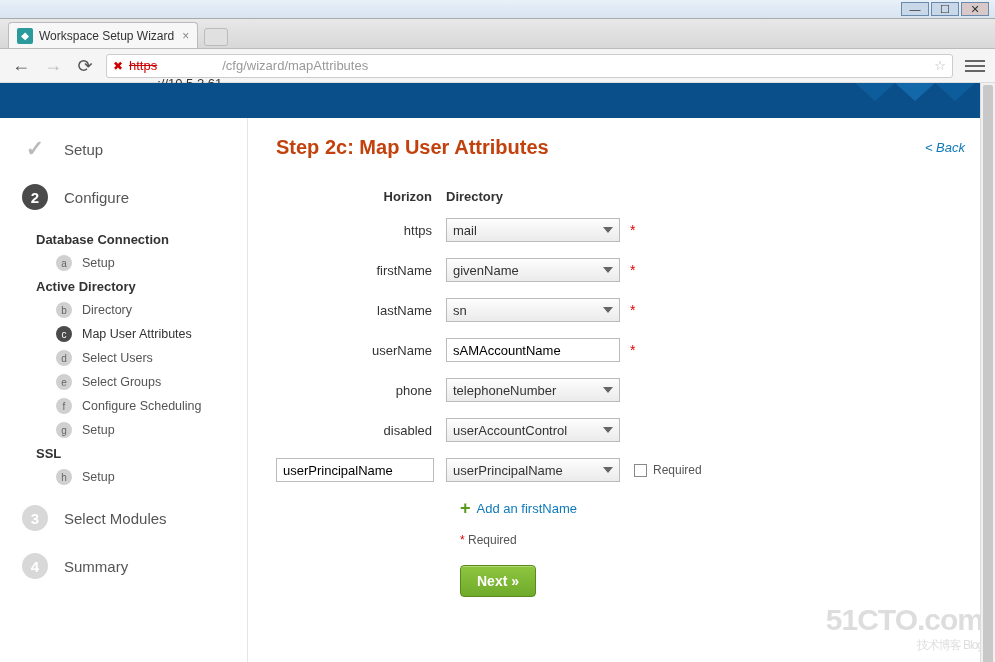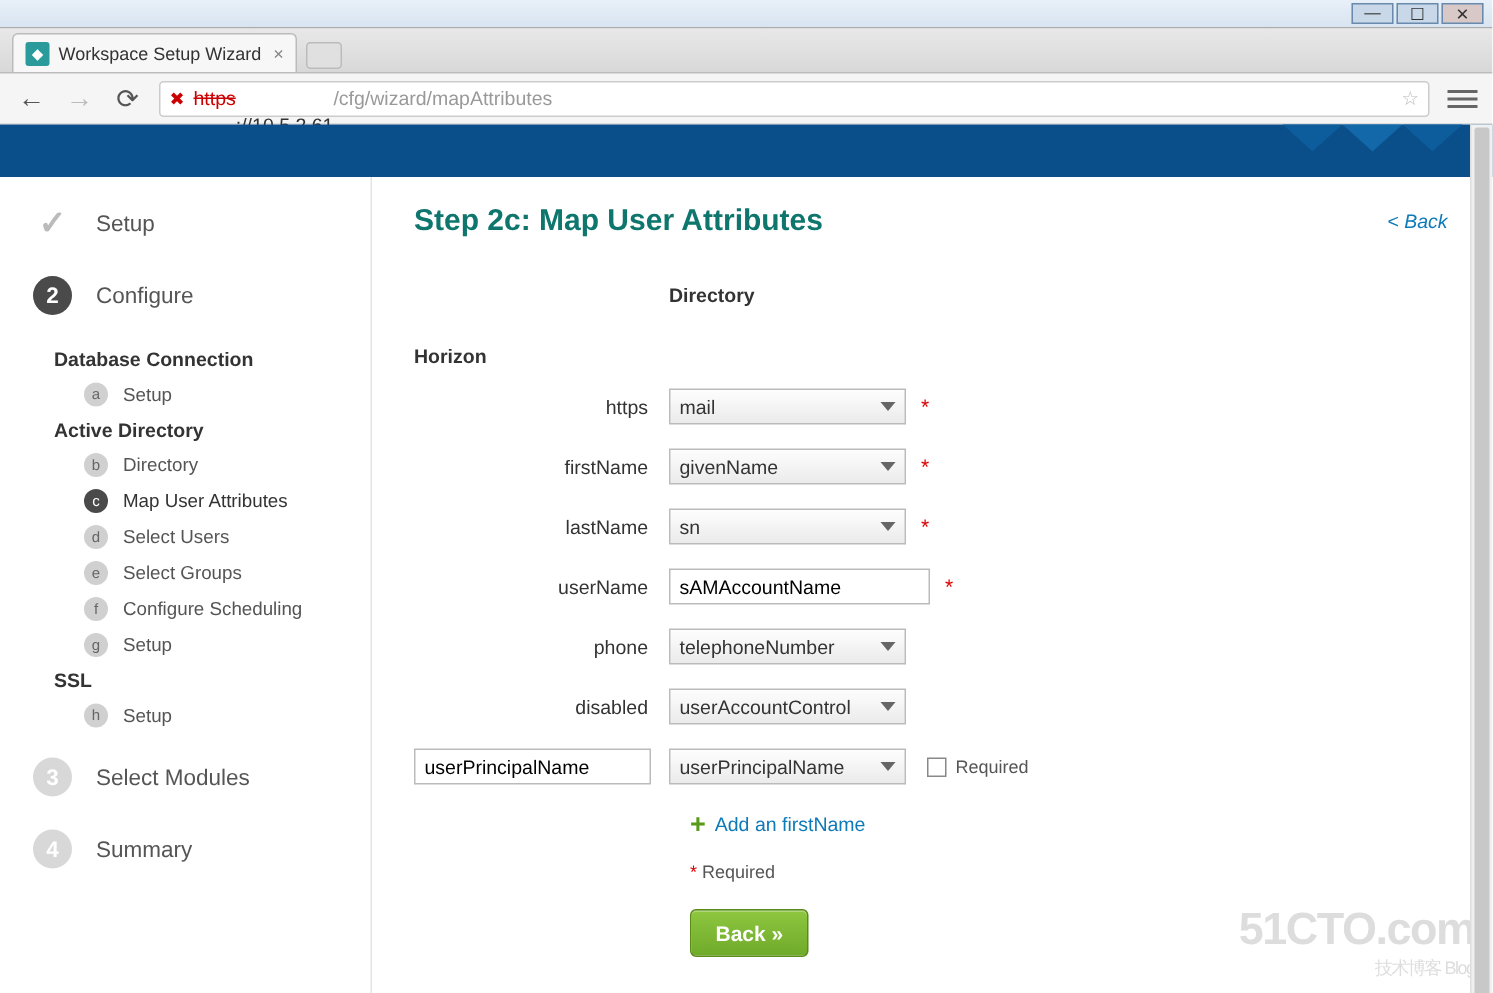--- a/index.html
+++ b/index.html
@@ -49,30 +49,30 @@
 .step-future .step-icon{background:#d8d8d8;color:#fff;}
 .step-label{color:#555;font-size:15px;}
 
 .sub-title{font-weight:bold;color:#333;margin:4px 0 8px 14px;font-size:13px;}
 .sub-row{display:flex;align-items:center;margin:8px 0 8px 34px;font-size:12.5px;color:#555;}
 .sub-badge{width:16px;height:16px;border-radius:50%;background:#d0d0d0;color:#666;display:flex;align-items:center;justify-content:center;font-size:10px;margin-right:10px;}
 .sub-row.active .sub-badge{background:#4a4a4a;color:#fff;}
 .sub-row.active{color:#333;}
 
 
-.page-title{font-size:20px;font-weight:bold;color:#0f766e;margin-bottom:0;}
+.page-title{font-size:20px;font-weight:bold;color:#c2410c;margin-bottom:0;}
 .back-link{position:absolute;right:30px;top:22px;color:#0e7ab8;font-style:italic;font-size:13px;}
 .form-area{margin-top:30px;padding-left:0;}
 .col-headers{display:flex;margin-bottom:14px;}
-.col-h-left{width:170px;text-align:left;font-weight:bold;font-size:13px;color:#333;padding-right:14px;margin-top:41px;}
+.col-h-left{width:170px;text-align:right;font-weight:bold;font-size:13px;color:#333;padding-right:14px;}
 .col-h-right{font-weight:bold;font-size:13px;color:#333;}
 .form-row{display:flex;align-items:center;margin-bottom:16px;}
 .row-label{width:170px;text-align:right;padding-right:14px;font-size:13px;color:#333;}
 .row-label-input{width:158px;margin-right:12px;height:24px;border:1px solid #bbb;padding:0 6px;font-size:13px;background:#fff;margin-left:0;}
-.select-box{width:158px;height:24px;border:1px solid #bbb;background:linear-gradient(#fdfdfd,#ebebeb);display:flex;align-items:center;padding:0 6px;font-size:13px;color:#333;position:relative;}
+.select-box{width:174px;height:24px;border:1px solid #bbb;background:linear-gradient(#fdfdfd,#ebebeb);display:flex;align-items:center;padding:0 6px;font-size:13px;color:#333;position:relative;}
 .select-caret{position:absolute;right:6px;top:8px;width:0;height:0;border-left:5px solid transparent;border-right:5px solid transparent;border-top:6px solid #666;}
 .text-input{width:174px;height:24px;border:1px solid #bbb;padding:0 6px;font-size:13px;background:#fff;}
 .req-star{color:#d00;margin-left:10px;font-size:14px;}
 .cb-wrap{display:flex;align-items:center;margin-left:14px;font-size:12px;color:#555;}
 .cb{width:13px;height:13px;border:1px solid #888;margin-right:6px;}
 .add-row{display:flex;align-items:center;margin:8px 0 14px 184px;color:#0e7ab8;font-size:13px;}
 .plus{color:#5a9a1a;font-size:18px;font-weight:bold;margin-right:6px;}
 .req-note{margin-left:184px;font-size:12px;color:#555;margin-bottom:18px;}
 .req-note .star{color:#d00;}
 .next-btn{margin-left:184px;background:linear-gradient(#8ec63f,#6faa2a);border:1px solid #5a8a1a;border-radius:4px;color:#fff;padding:7px 16px;font-size:14px;font-weight:bold;cursor:pointer;box-shadow:0 1px 0 rgba(255,255,255,.3) inset;}
@@ -260,21 +260,21 @@
         </div>
       </div>
 
       <div class="add-row">
         <span class="plus">+</span>
         <span>Add an firstName</span>
       </div>
 
       <div class="req-note"><span class="star">*</span> <span>Required</span></div>
 
-      <button class="next-btn">Back »</button>
+      <button class="next-btn">Next »</button>
     </div>
 
     <div class="watermark">
       <span>51CTO.com</span>
       <small>技术博客  Blog</small>
     </div>
   </div>
 </div>
 <div class="scroll-track">
       <div class="scroll-thumb"></div>

